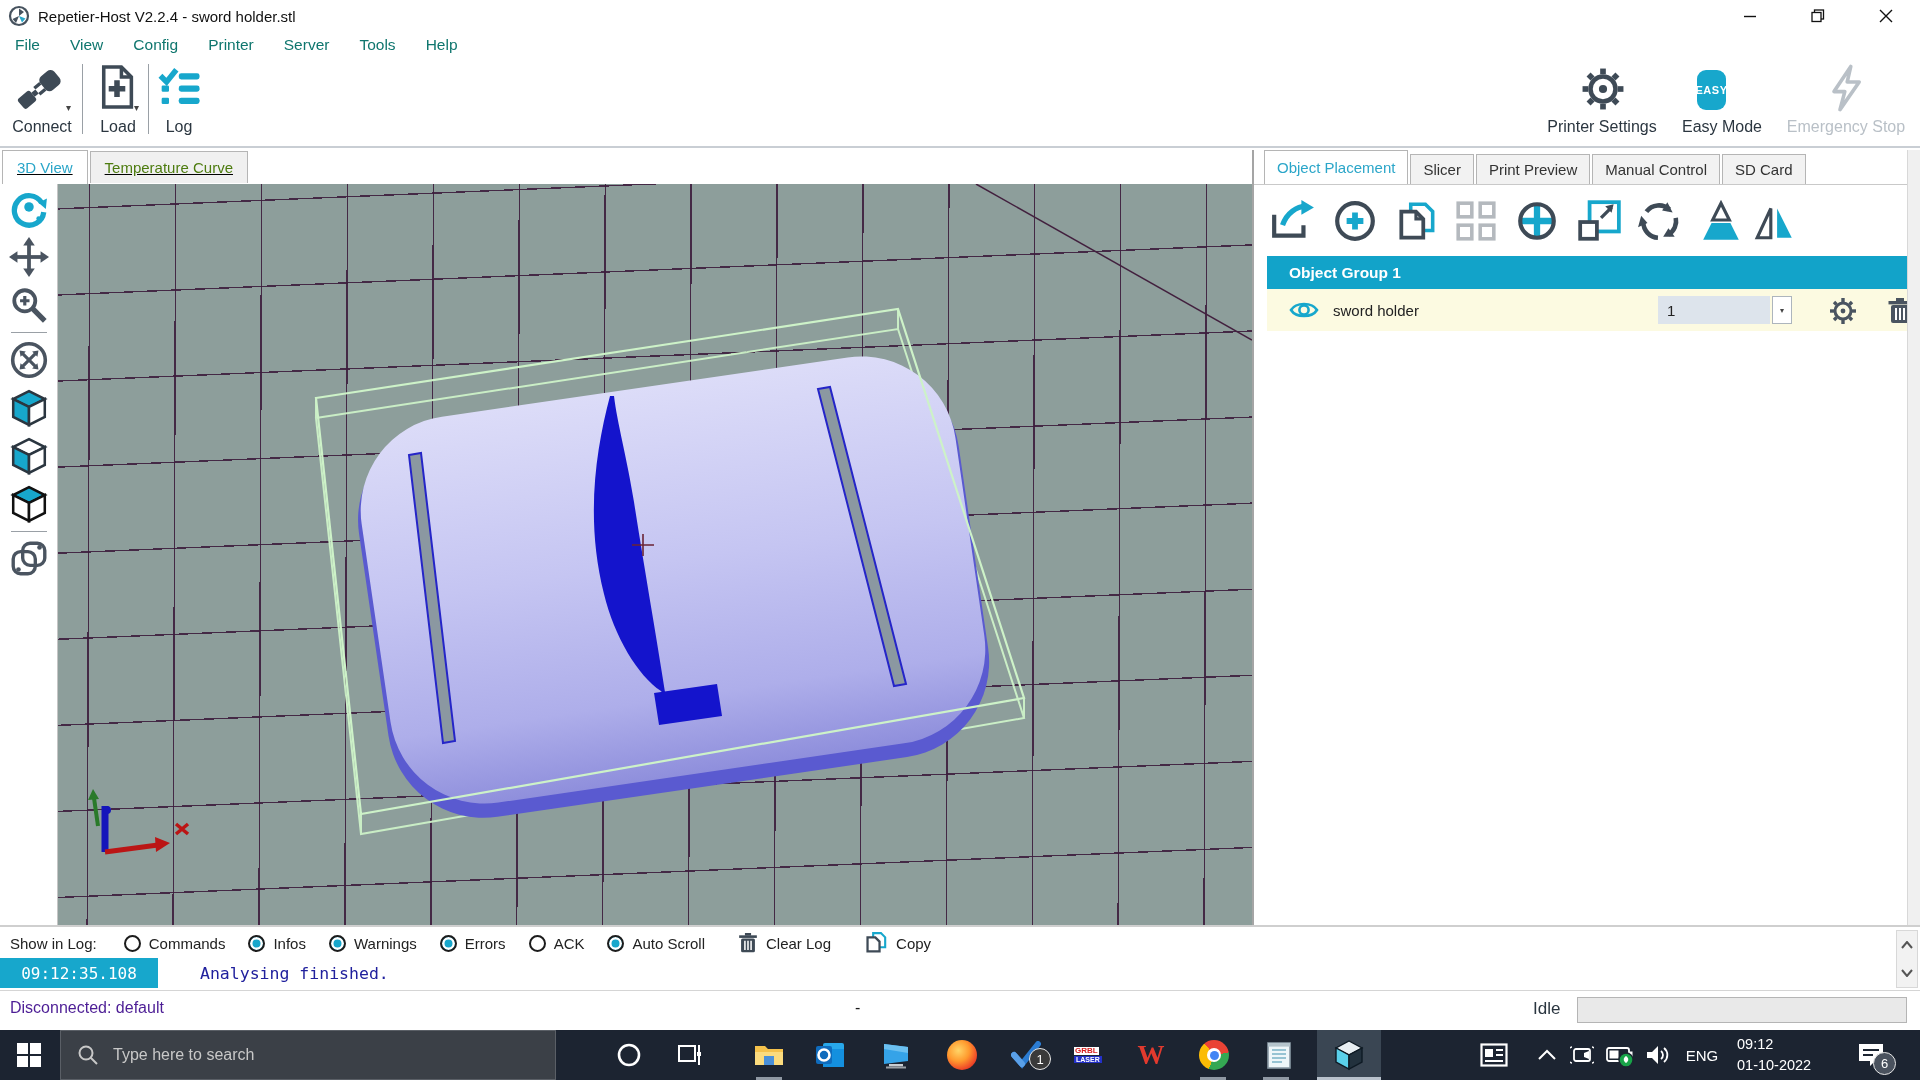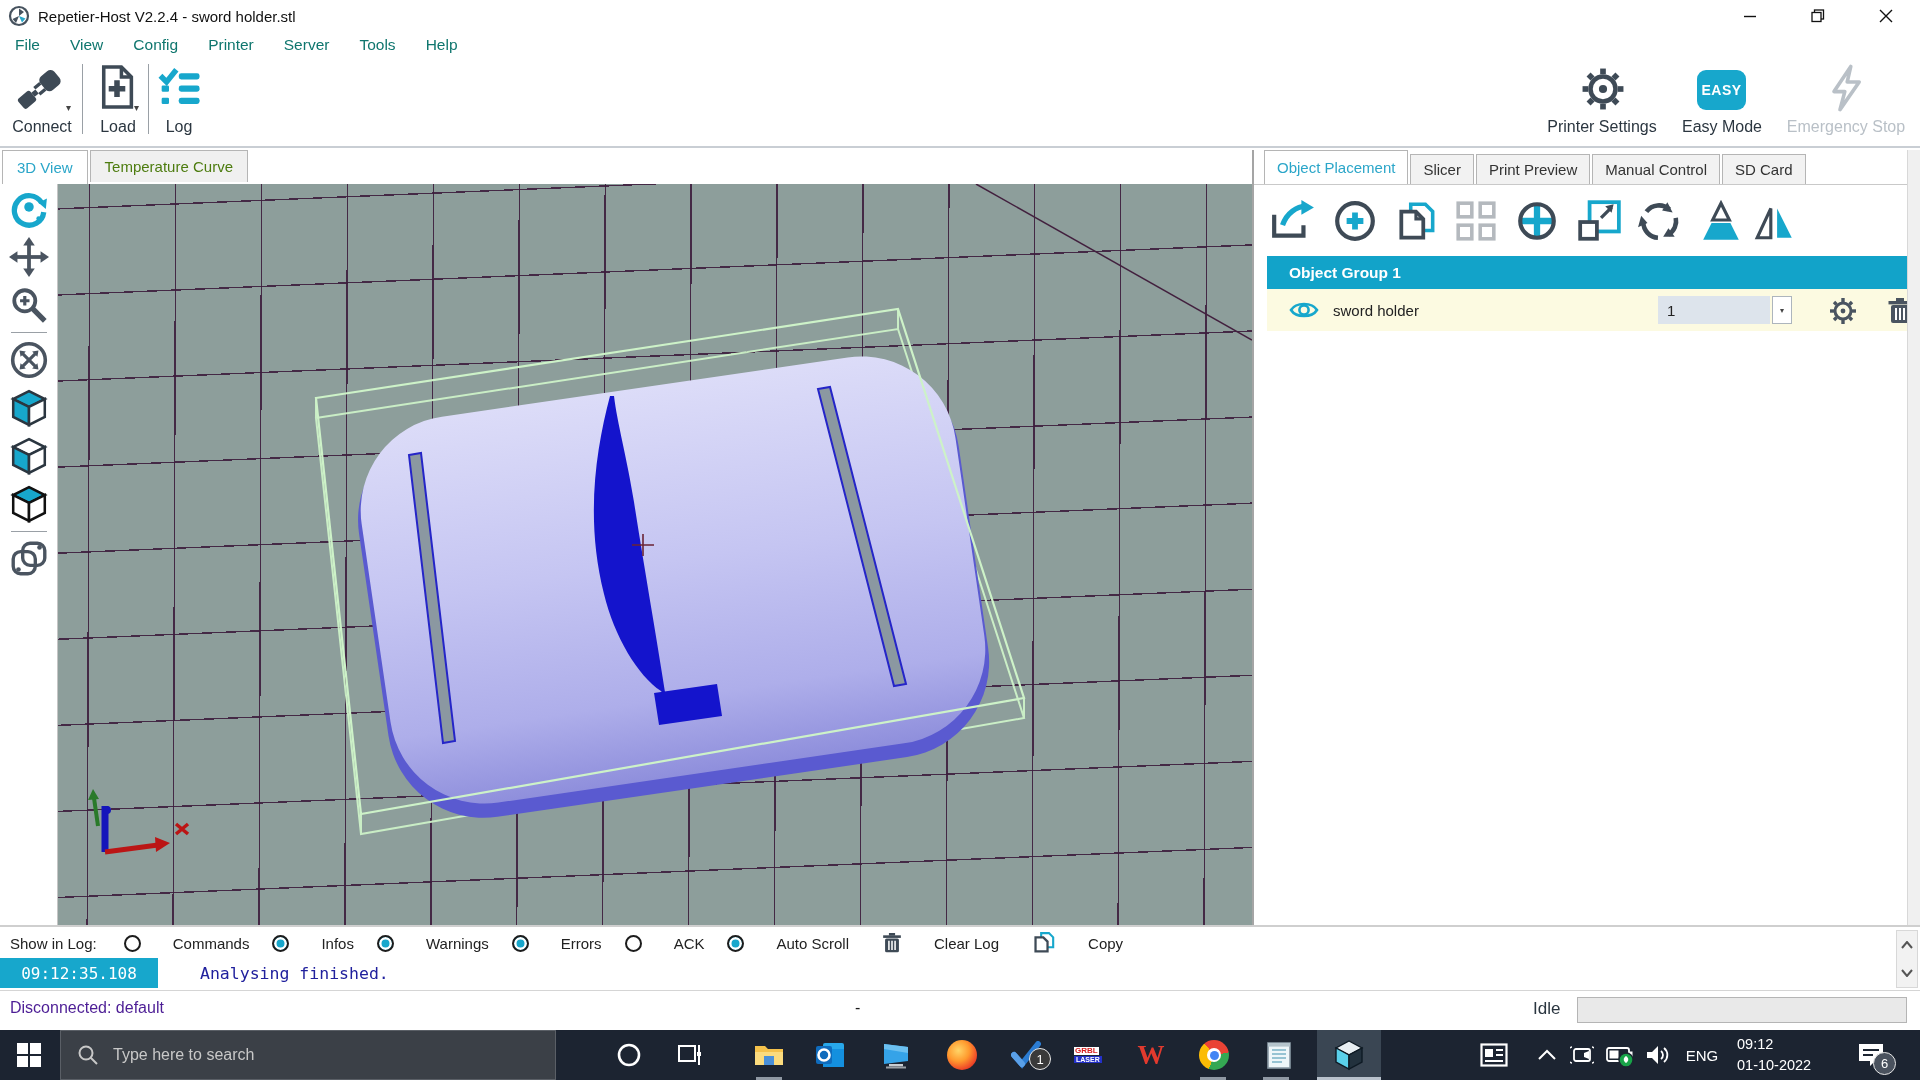--- a/index.html
+++ b/index.html
@@ -17,27 +17,27 @@
 
   
   .menubar { left:0; top:32px; width:1920px; height:26px; display:flex; align-items:center; background:#fff; }
   .menu-item { padding:0 15px; font-size:15.5px; color:#0f766e; }
 
   
   .toolbar { left:0; top:58px; width:1920px; height:90px; background:#fff; border-bottom:2px solid #c9ced4; }
   .tb-label { position:absolute; font-size:16px; color:#2b3640; text-align:center; top:60px; }
   .tb-sep { position:absolute; top:6px; width:1px; height:70px; background:#9aa0a6; }
   .dd-arrow { position:absolute; font-size:10px; color:#444; top:44px; }
-  .easy-badge { position:absolute; left:1697px; top:12px; width:49px; height:40px; background:#17a7cc;
-                border-radius:9px; color:#fff; font-size:14px; font-weight:bold;
+  .easy-badge { position:absolute; left:1697px; top:12px; width:29px; height:40px; background:#17a7cc;
+                border-radius:9px; color:#fff; font-size:11px; font-weight:bold;
                 display:flex; align-items:center; justify-content:center; letter-spacing:0.5px; }
   .tb-label.dim { color:#b9c0c7; }
 
   
-  .tabbar { left:0; top:150px; width:1252px; height:34px; background:#fff; display:flex; align-items:flex-start; }
+  .tabbar { left:0; top:150px; width:1252px; height:34px; background:#fff; display:flex; align-items:center;text-decoration:underline; }
   .vtab { height:32px; display:flex; align-items:center; padding:0 14px; font-size:15px;
           border:1px solid #b5b5b5; border-bottom:none; background:#f0f0f0; color:#4d7c0f; margin-left:2px; }
   .vtab.active { background:#fff; height:34px; color:#2ba6c9; }
   .tool-col { left:0; top:184px; width:58px; height:741px; background:#fff; border-right:1px solid #c5c5c5; }
   .tool-btn { width:46px; height:46px; margin:2px auto; display:flex; align-items:center; justify-content:center; }
   .tool-div { width:36px; height:1px; background:#9aa0a6; margin:4px auto; }
   .scene { left:58px; top:184px; width:1194px; height:741px; background:#8d9e9b; overflow:hidden; }
   .grid { position:absolute; left:-12%; top:-12%; width:134%; height:134%;
           background-image:
             repeating-linear-gradient(to bottom, rgba(60,28,60,.9) 0 1.4px, transparent 1.4px 86px),
@@ -66,21 +66,21 @@
              font-size:8px; color:#444; }
   .rscroll { position:absolute; right:0; top:0; width:13px; height:775px; background:#f0f0f0; border-left:1px solid #d8d8d8; }
 
   
   .log-section { left:0; top:925px; width:1920px; height:65px; background:#fff; border-top:2px solid #cfcfcf; }
   .logbar { position:absolute; left:10px; top:2px; height:28px; display:flex; align-items:center; gap:11px; }
   .logbar-label { font-size:15px; color:#222; margin-right:4px; }
   .filter { display:flex; align-items:center; gap:8px; margin-left:12px; }
   .radio { width:17px; height:17px; border:2.5px solid #1c1c1c; border-radius:50%; background:#fff; }
   .radio.on { background:#17a7cc; box-shadow:inset 0 0 0 2.5px #fff; }
-  .flabel { font-size:15px; color:#222;margin-left:24px; }
+  .flabel { font-size:15px; color:#222; }
   .log-tool { display:flex; align-items:center; gap:8px; margin-left:22px; }
   .log-line { position:absolute; left:0; top:31px; width:1890px; height:30px; background:#fff; }
   .log-stamp { position:absolute; left:0; top:0; width:158px; height:30px; background:#17a7cc; color:#fff;
                font-family:"DejaVu Sans Mono", monospace; font-size:16px; display:flex; align-items:center; justify-content:center; }
   .log-msg { position:absolute; left:200px; top:0; height:30px; display:flex; align-items:center;
              font-family:"DejaVu Sans Mono", monospace; font-size:16.5px; color:#20209d; }
   .log-scroll { position:absolute; right:2px; top:3px; width:22px; height:58px; background:#f2f2f2;
                 border:1px solid #d8d8d8; display:flex; flex-direction:column; align-items:center; justify-content:space-around; }
 
   

